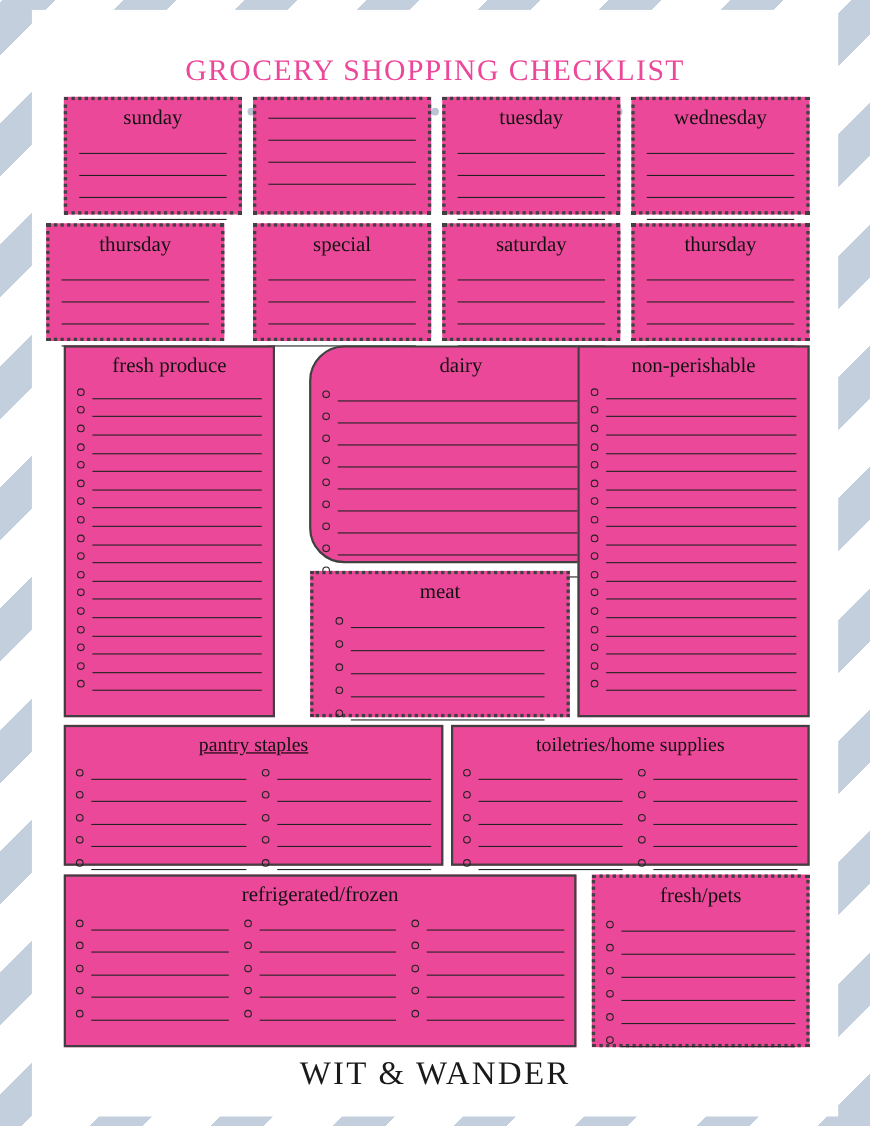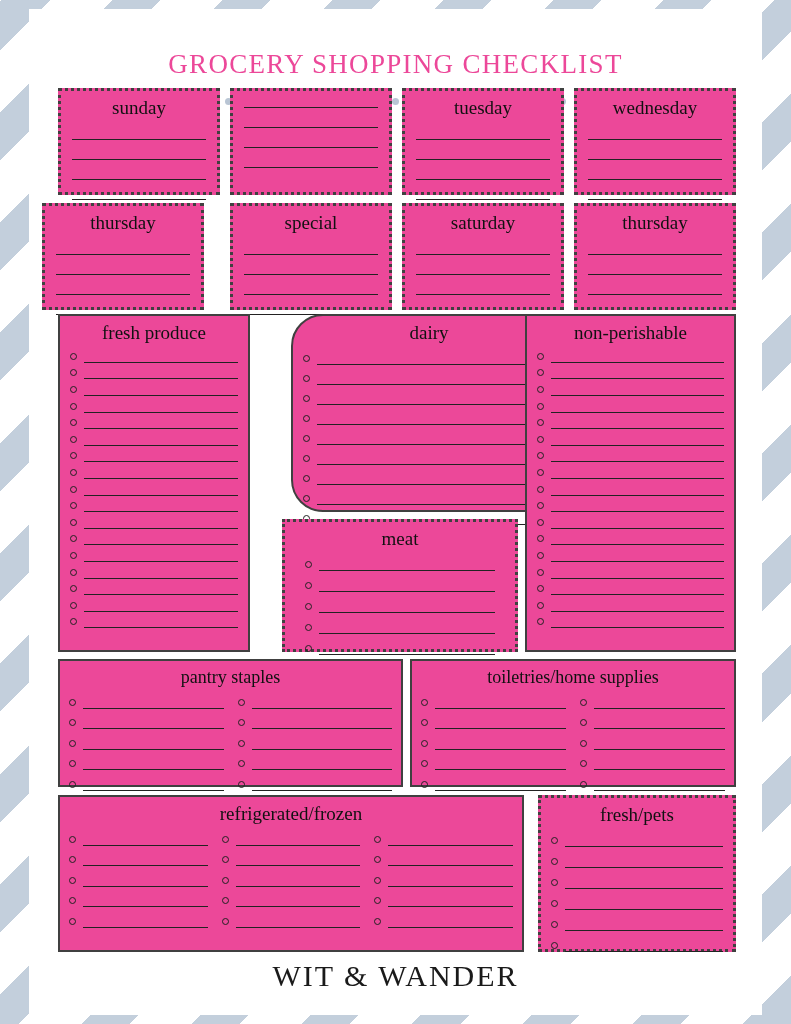--- a/index.html
+++ b/index.html
@@ -329,21 +329,21 @@
             <span class="circ"></span>
             <span class="cline" style="height: 12px;"></span>
           </div>
           <div class="crow" style="margin-bottom: 3.6px;">
             <span class="circ"></span>
             <span class="cline" style="height: 12px;"></span>
           </div>
         </div>
     </div>
 
-    <div class="box" style="left:262px; top:305px; width:276px; height:198px;border-radius:32px;">
+    <div class="box" style="left:252px; top:305px; width:276px; height:198px;border-radius:32px;">
       <div class="box-title">dairy</div>
       <div class="clist" id="list-dairy">
           <div class="crow" style="margin-bottom: 5px;">
             <span class="circ"></span>
             <span class="cline"></span>
           </div>
           <div class="crow" style="margin-bottom: 5px;">
             <span class="circ"></span>
             <span class="cline"></span>
           </div>
@@ -471,21 +471,21 @@
             <span class="circ"></span>
             <span class="cline" style="height: 12px;"></span>
           </div>
           <div class="crow" style="margin-bottom: 3.6px;">
             <span class="circ"></span>
             <span class="cline" style="height: 12px;"></span>
           </div>
         </div>
     </div>
 
-    <div class="box" style="left:29px; top:650px; width:345px; height:128px;">
+    <div class="box" style="left:29px; top:650px; width:345px; height:128px;text-decoration:underline;">
       <div class="box-title small">pantry staples</div>
       <div class="cols" id="list-pantry">
           <div class="col">
             <div class="crow">
               <span class="circ"></span>
               <span class="cline"></span>
             </div>
             <div class="crow">
               <span class="circ"></span>
               <span class="cline"></span>

